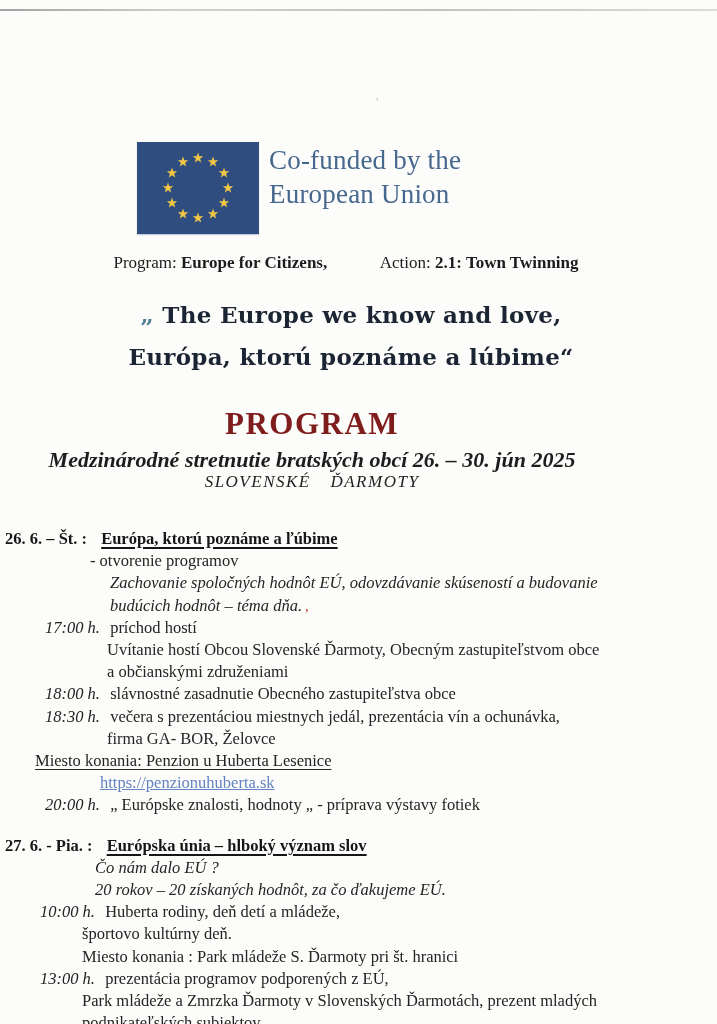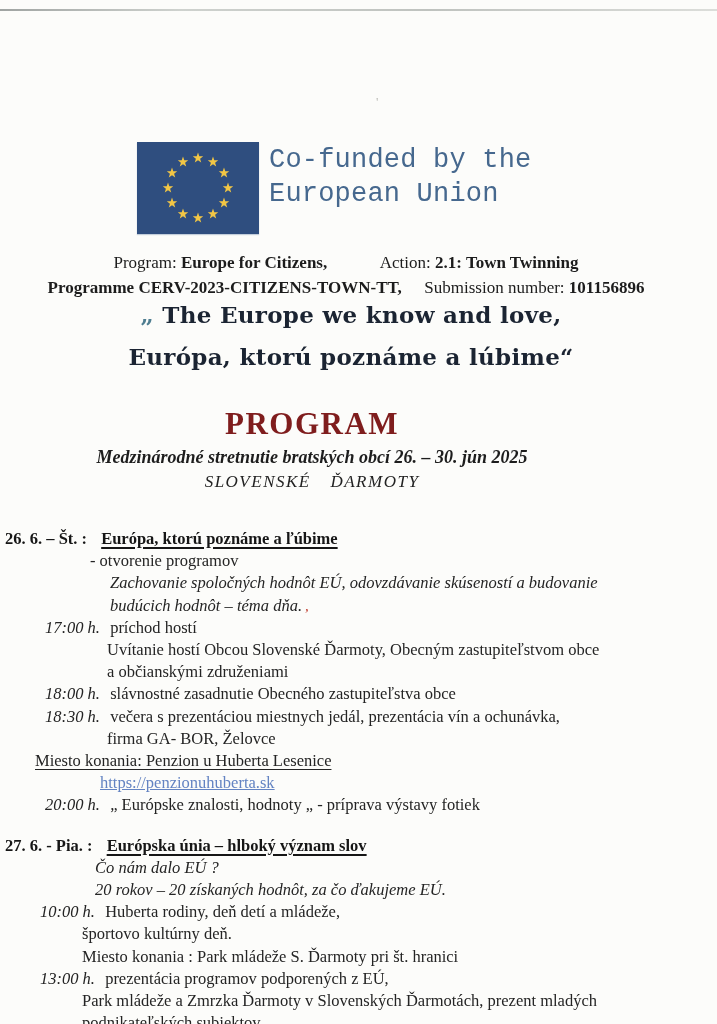--- a/index.html
+++ b/index.html
@@ -18,21 +18,21 @@
     opacity:.85;
   }
   .stray-mark{
     position:absolute;left:376px;top:94px;
     font-size:13px;color:#b9b9b4;
   }
   
   .eu-flag{position:absolute;left:137px;top:142px;width:122px;height:92px;box-shadow:0 1px 1px rgba(90,120,160,.35);}
   .cofunded{
     position:absolute;left:269px;top:143px;
-    font-family:Liberation Mono, monospace;
+    font-family:Liberation Serif, serif;
     font-size:27px;line-height:34px;
     color:#46688e;letter-spacing:.2px;
   }
   
   .meta{
     position:absolute;top:250px;left:0;width:692px;
     text-align:center;font-size:17px;line-height:25px;color:#1c1c1c;
   }
   .meta .lbl{font-weight:normal;}
   .meta b{font-weight:bold;}
@@ -47,21 +47,21 @@
   .motto-1{top:301px;}
   .motto-2{top:343px;}
   .motto .oq{color:#4e7d90;}
   
   .doc-title{
     position:absolute;top:406px;left:0;width:624px;text-align:center;
     font-size:31px;font-weight:bold;letter-spacing:1.5px;color:#7f1d1d;
   }
   .doc-subtitle{
     position:absolute;top:447px;left:0;width:624px;text-align:center;
-    font-style:italic;font-weight:600;font-size:18px;color:#1d1d1d;
+    font-style:italic;font-weight:600;font-size:22px;color:#1d1d1d;
   }
   .doc-location{
     position:absolute;top:472px;left:0;width:624px;text-align:center;
     font-style:italic;font-size:17px;letter-spacing:1.5px;word-spacing:14px;color:#222;
   }
   
   .schedule{position:absolute;top:528px;left:0;right:0;font-size:16.5px;line-height:22.2px;}
   .ln{white-space:nowrap;}
   .day-header{margin-left:5px;font-weight:bold;color:#161616;}
   .day-header .date{margin-right:10px;}
@@ -113,26 +113,20 @@
   </div>
 
   <div class="meta">
     <div>
       <span class="lbl">Program:</span>
       <b>Europe for Citizens,</b>
       <span class="gap45"></span>
       <span class="lbl">Action:</span>
       <b>2.1: Town Twinning</b>
     </div>
-    <div>
-      <b>Programme CERV-2023-CITIZENS-TOWN-TT,</b>
-      <span class="gap12"></span>
-      <span class="lbl">Submission number:</span>
-      <b>101156896</b>
-    </div>
   </div>
 
   <div class="motto motto-1">
     <span class="oq">„</span>
     <span>The Europe we know and love,</span>
   </div>
   <div class="motto motto-2">
     <span>Európa, ktorú poznáme a lúbime“</span>
   </div>
 

